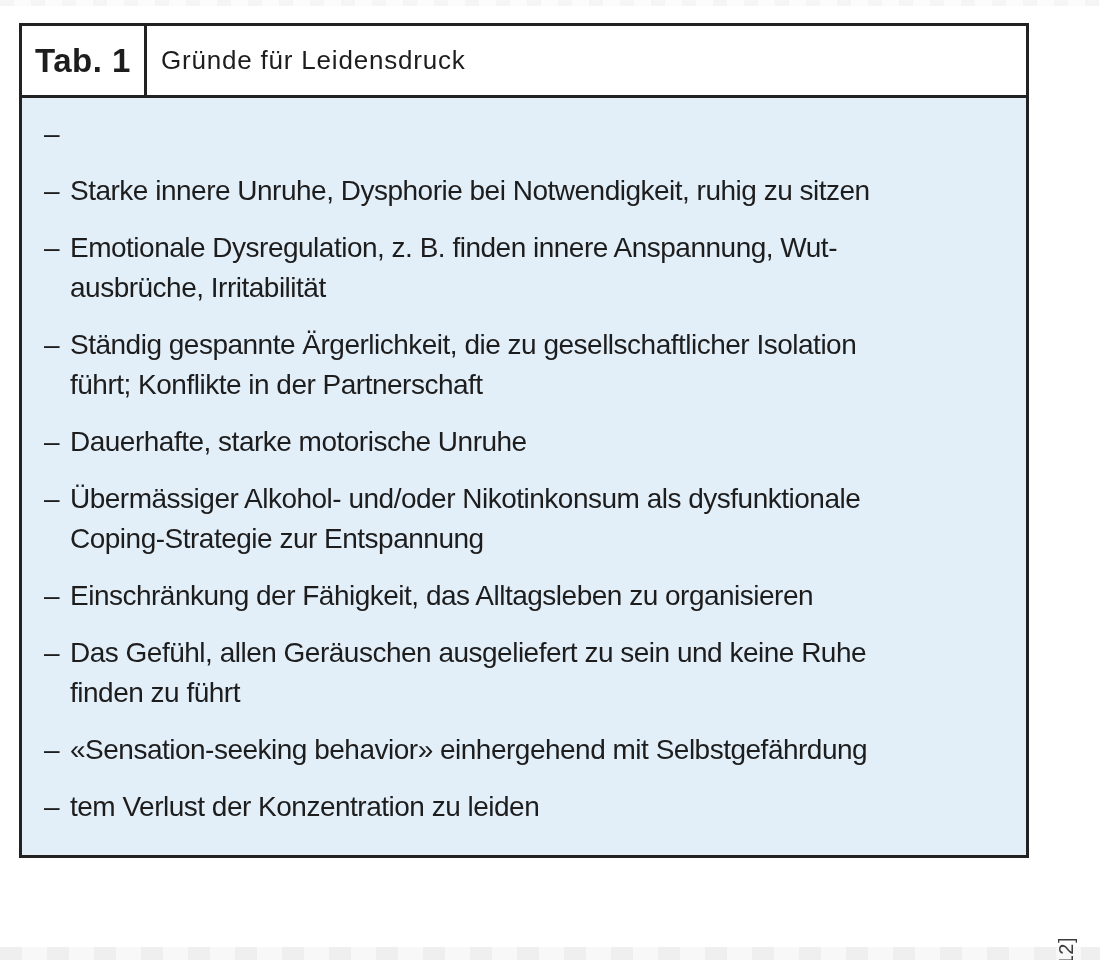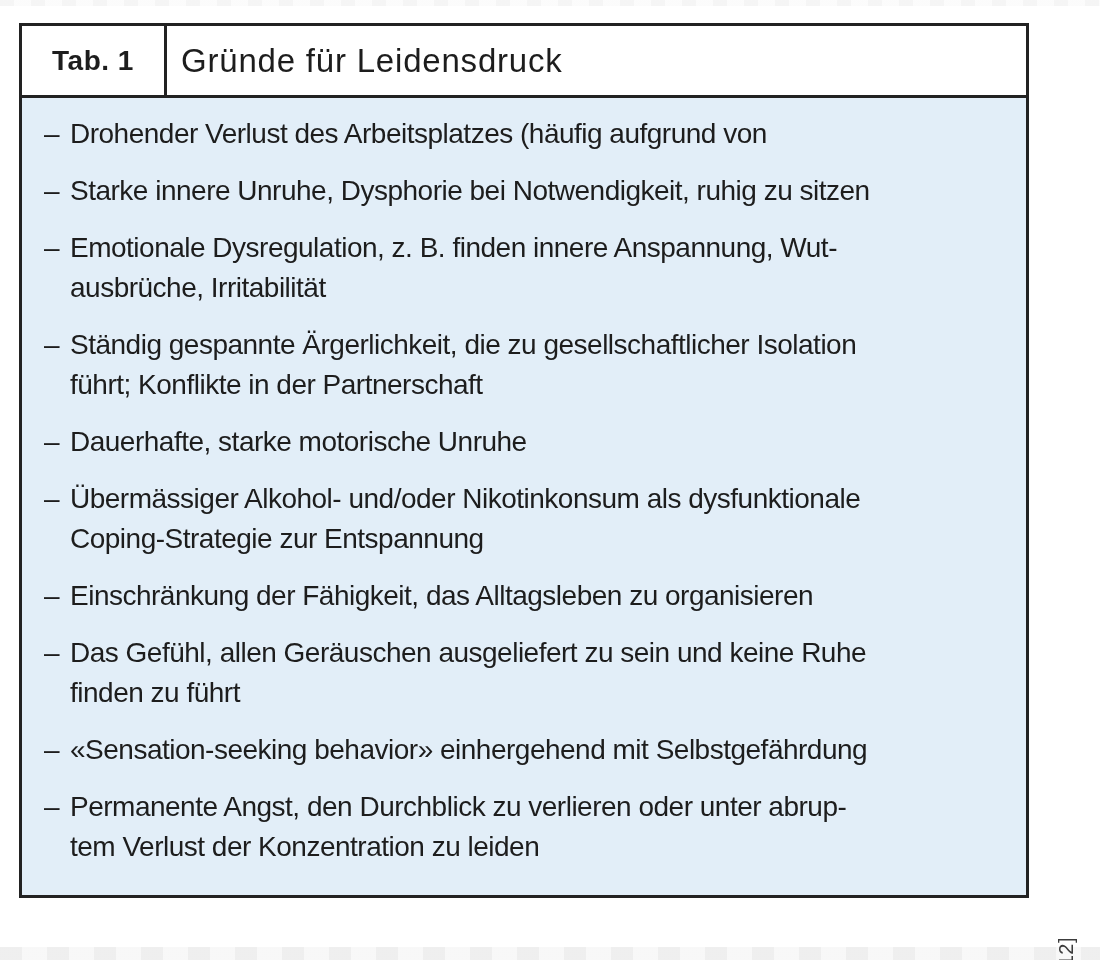--- a/index.html
+++ b/index.html
@@ -36,36 +36,36 @@
     border: 3px solid var(--border-color);
     background: #ffffff;
   }
   .tbl-header {
     display: flex;
     height: 72px;
     border-bottom: 3px solid var(--border-color);
     background: #ffffff;
   }
   .tbl-label-cell {
-    width: 145px;
+    width: 125px;
     border-right: 3px solid var(--border-color);
     display: flex;
     align-items: center;
     justify-content: center;
-    font-size: 28px;
+    font-size: 33px;
     font-weight: bold;
     letter-spacing: 0.5px;
     flex: none;
   }
   .tbl-title-cell {
     flex: 1;
     display: flex;
     align-items: center;
     padding-left: 14px;
-    font-size: 33px;
+    font-size: 26px;
     letter-spacing: 0.8px;
     text-align: center;
   }
   .tbl-body {
     background: var(--body-bg);
     padding: 16px 20px 28px 22px;
   }
   .item {
     display: flex;
     align-items: flex-start;
@@ -103,21 +103,20 @@
 
 <div class="tbl">
   <div class="tbl-header">
     <div class="tbl-label-cell">Tab. 1</div>
     <div class="tbl-title-cell">Gründe für Leidensdruck</div>
   </div>
   <div class="tbl-body">
       <div class="item">
         <span class="dash">–</span>
         <div class="item-text">
-          <span class="line">Drohender Verlust des Arbeitsplatzes (häufig aufgrund von</span>
         </div>
       </div>
       <div class="item">
         <span class="dash">–</span>
         <div class="item-text">
           <span class="line">Starke innere Unruhe, Dysphorie bei Notwendigkeit, ruhig zu sitzen</span>
         </div>
       </div>
       <div class="item">
         <span class="dash">–</span>
@@ -161,20 +160,19 @@
       </div>
       <div class="item">
         <span class="dash">–</span>
         <div class="item-text">
           <span class="line">«Sensation-seeking behavior» einhergehend mit Selbstgefährdung</span>
         </div>
       </div>
       <div class="item">
         <span class="dash">–</span>
         <div class="item-text">
-          <span class="line">Permanente Angst, den Durchblick zu verlieren oder unter abrup-</span>
           <span class="line">tem Verlust der Konzentration zu leiden</span>
         </div>
       </div>
     </div>
 </div>
 
 <div class="caption">modifiziert nach [12]</div>
 
 </body></html>

